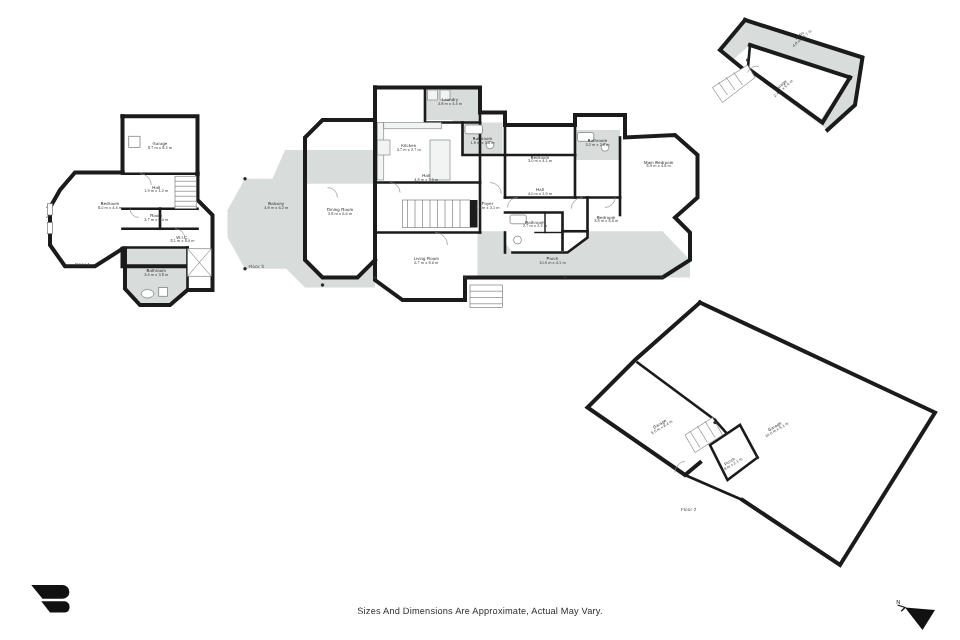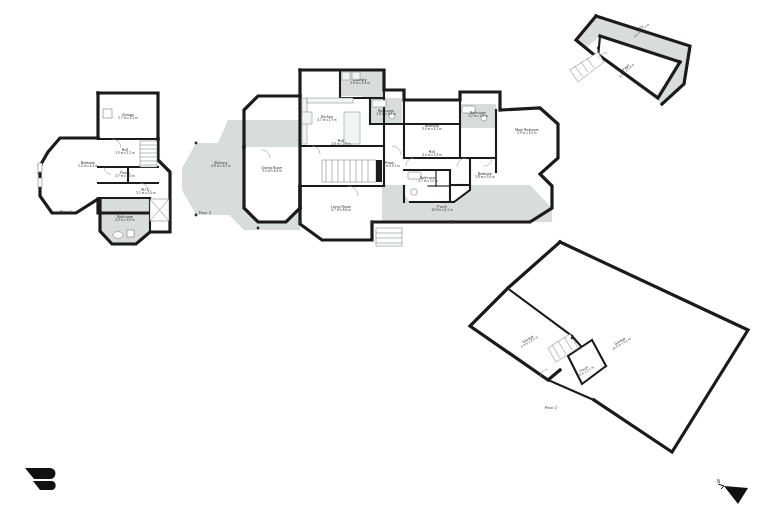--- a/index.html
+++ b/index.html
@@ -360,20 +360,21 @@
   <div class="lbl rot2" style="left:621px;top:343px">
     <span class="nm">Garage</span>
     <span class="dm">10.0 m x 6.1 m</span>
   </div>
   <div class="lbl rot2" style="left:585px;top:371px">
     <span class="nm">Porch</span>
     <span class="dm">1.8 m x 2.1 m</span>
   </div>
   <div class="floortag" style="left:551px;top:408px">Floor 2</div>
 
+  <div id="caption">Sizes And Dimensions Are Approximate, Actual May Vary.</div>
 
   <svg id="logo" viewBox="0 0 40 30">
     <path d="M3 6 L28 6 a5.5 5.5 0 0 1 0 11 L12 17 Z" fill="#111111"></path>
     <path d="M11 19 L30 19 a4.6 4.6 0 0 1 0 9 L18 28 Z" fill="#111111"></path>
   </svg>
 
   <svg id="compass" viewBox="0 0 38 32">
     <text class="nletter" x="5" y="9">N</text>
     <polygon points="12,12 36,14 26,30" fill="#111111"></polygon>
     <polyline points="6,10 12,12 9,15" fill="none" stroke="#111111" stroke-width="1"></polyline>

